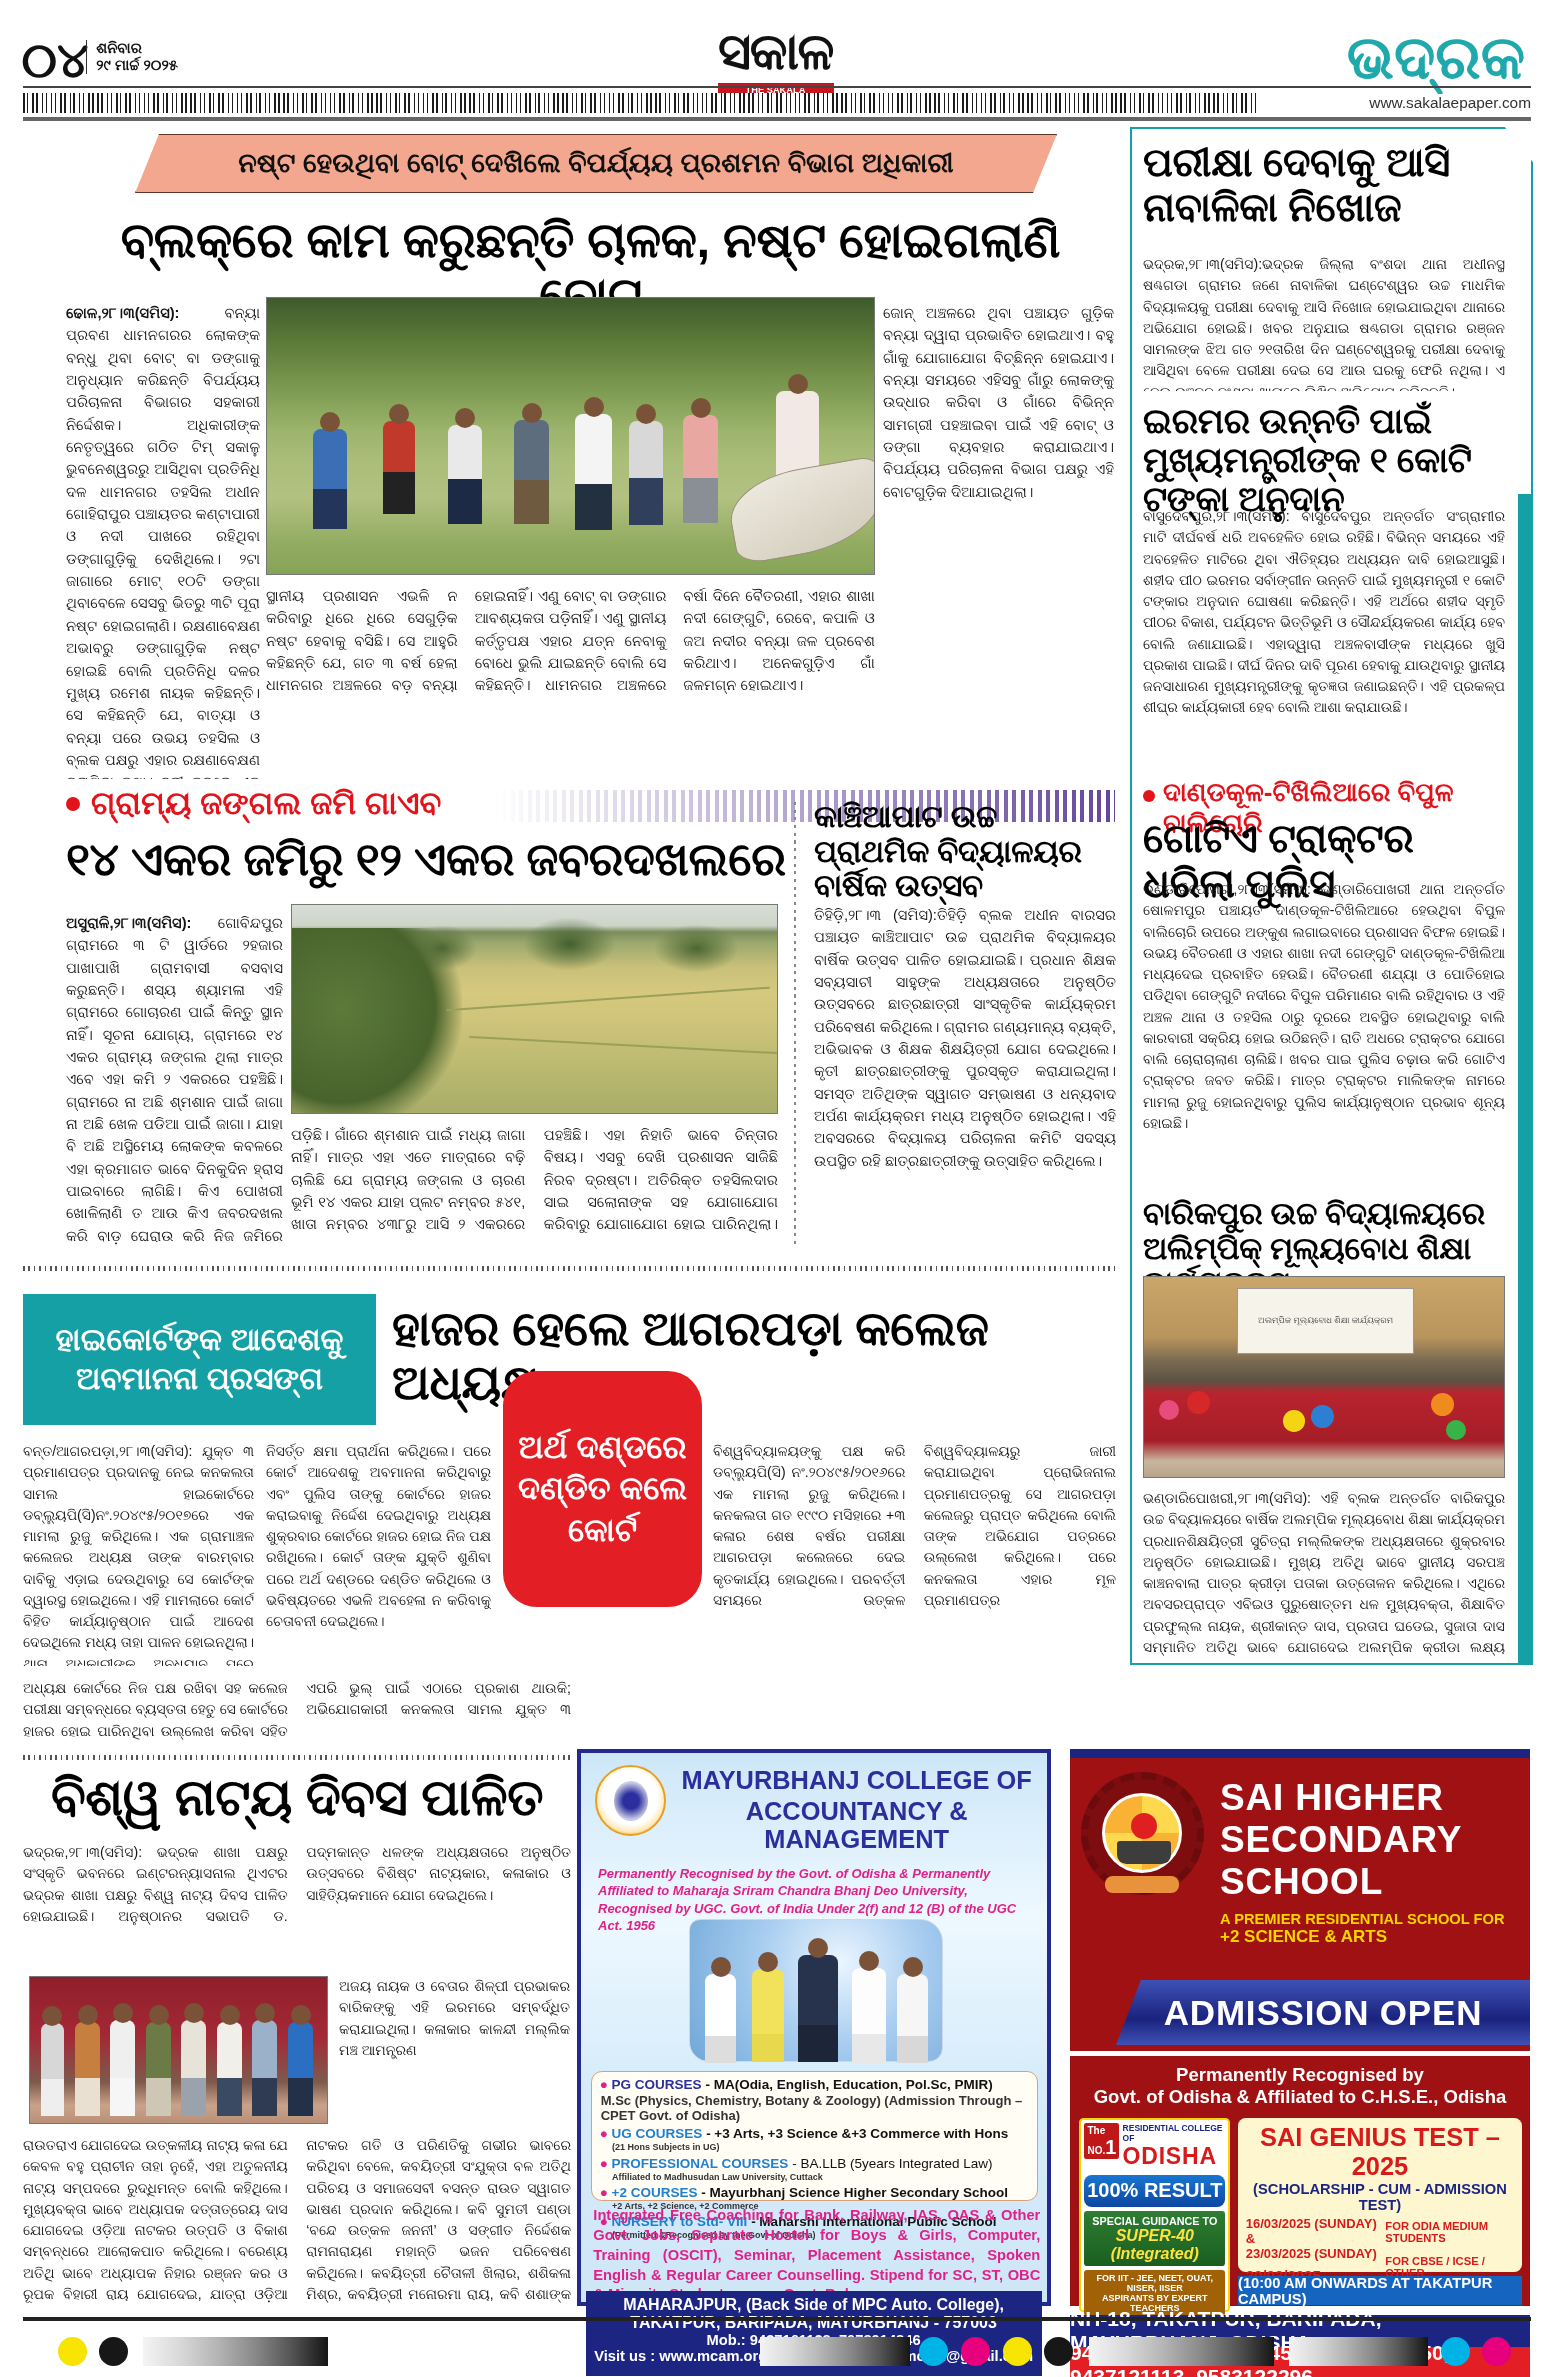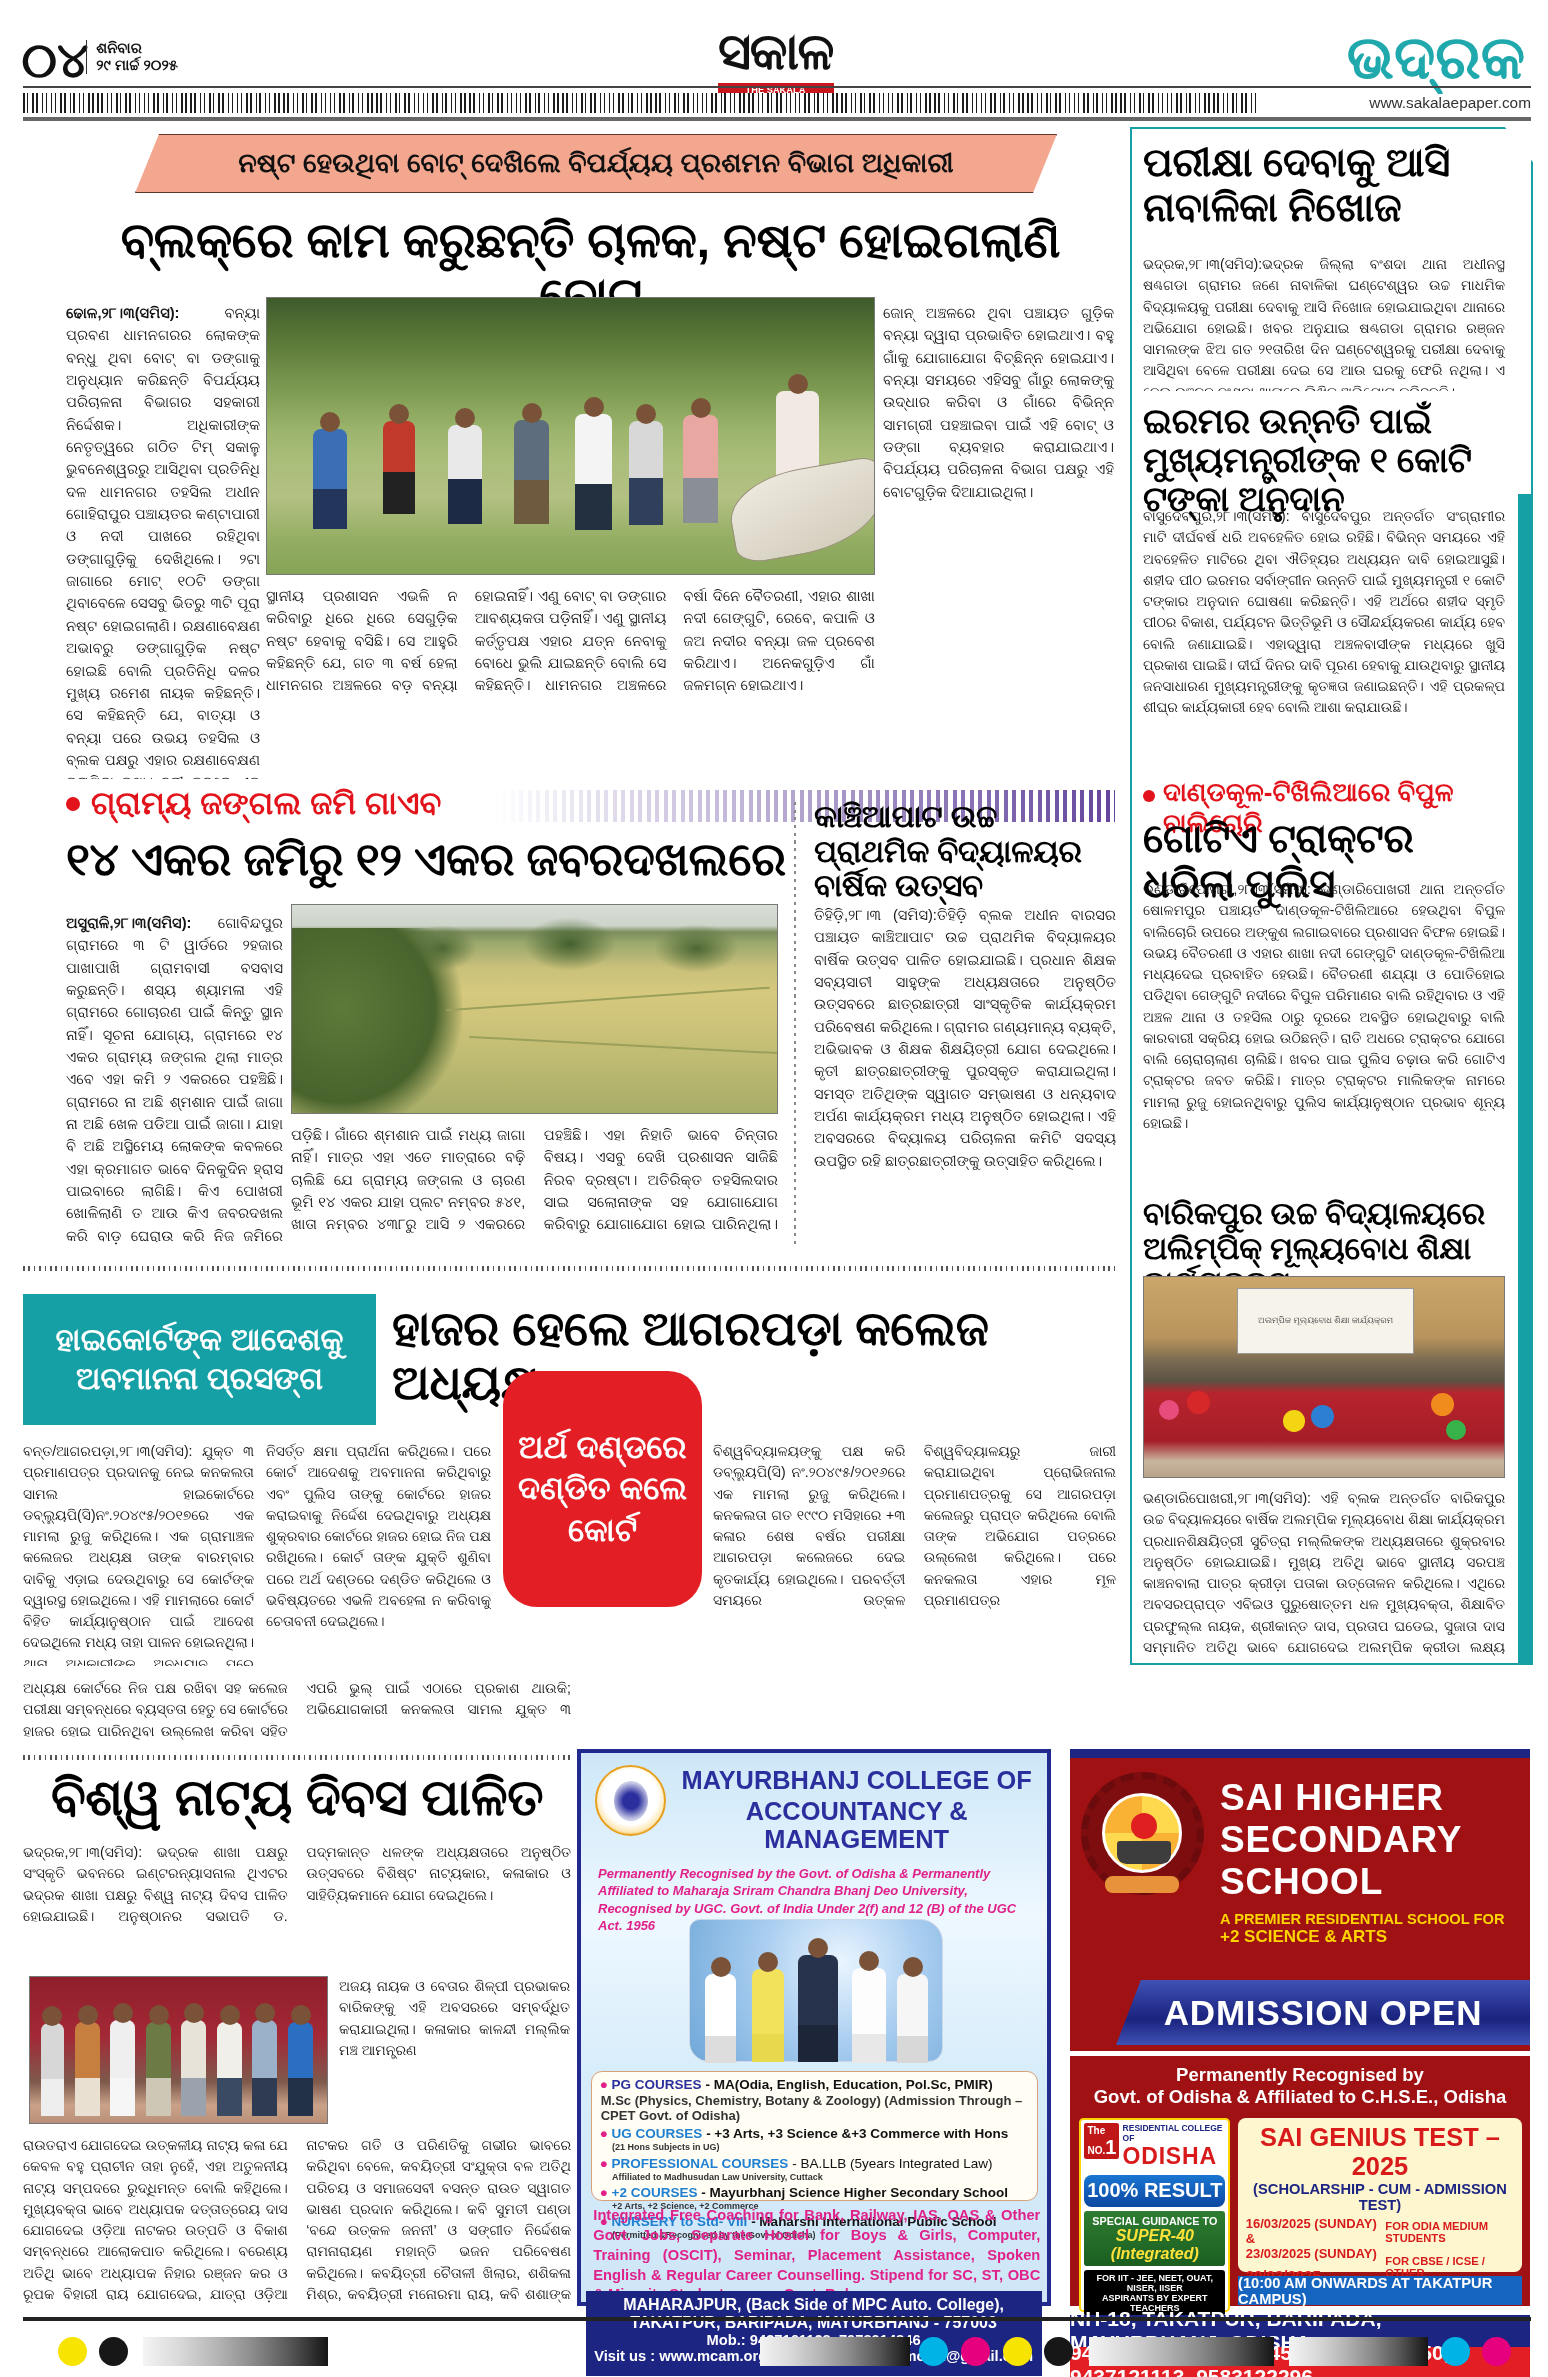--- a/index.html
+++ b/index.html
@@ -152,21 +152,21 @@
   <div class="abs photo" style="left:29px;top:1976px;width:299px;height:148px;background:linear-gradient(180deg,#8f1f2b 0%,#a32835 40%,#7e5a4c 72%,#caa28a 88%,#b98f77 100%);">
     <div class="person" style="left:10.8px;top:46px;width:23px;height:93px;background:linear-gradient(#d7d7d7 60%,#eee 60%);"></div>
     <div class="person" style="left:45px;top:45px;width:25px;height:94px;background:linear-gradient(#c77f3f 60%,#e9e0d2 60%);"></div>
     <div class="person" style="left:80px;top:43px;width:25px;height:96px;background:linear-gradient(#efefef 60%,#f6f6f6 60%);"></div>
     <div class="person" style="left:116px;top:45px;width:25px;height:94px;background:linear-gradient(#6c7b45 60%,#cfc7b5 60%);"></div>
     <div class="person" style="left:151px;top:43px;width:25px;height:96px;background:linear-gradient(#e7e3d8 60%,#9aa2ad 60%);"></div>
     <div class="person" style="left:187px;top:45px;width:25px;height:94px;background:linear-gradient(#f0efe9 60%,#3a4a63 60%);"></div>
     <div class="person" style="left:222px;top:43px;width:25px;height:96px;background:linear-gradient(#9bb0c9 60%,#2e3b52 60%);"></div>
     <div class="person" style="left:258px;top:45px;width:25px;height:94px;background:linear-gradient(#2a6fc2 60%,#223148 60%);"></div>
   </div>
-  <div class="abs body-txt" style="left:339px;top:1976px;width:231px;height:148px;font-size:14px;">ଅଜୟ ନାୟକ ଓ ବେତାର ଶିଳ୍ପୀ ପ୍ରଭାକର ବାରିକଙ୍କୁ ଏହି ଅବସରରେ ସମ୍ବର୍ଦ୍ଧିତ କରାଯାଇଥିଲା। କଳାକାର କାଳନ୍ଦୀ ମଲ୍ଲିକ ମଞ୍ଚ ଆମନ୍ତ୍ରଣ</div>
+  <div class="abs body-txt" style="left:339px;top:1976px;width:231px;height:148px;font-size:14px;">ଅଜୟ ନାୟକ ଓ ବେତାର ଶିଳ୍ପୀ ପ୍ରଭାକର ବାରିକଙ୍କୁ ଏହି ଇରମରେ ସମ୍ବର୍ଦ୍ଧିତ କରାଯାଇଥିଲା। କଳାକାର କାଳନ୍ଦୀ ମଲ୍ଲିକ ମଞ୍ଚ ଆମନ୍ତ୍ରଣ</div>
   <div class="abs body-txt cols2" style="left:23px;top:2135px;width:548px;height:171px;font-size:14px;">
     <span>ରାଉତରାଏ ଯୋଗଦେଇ ଉତ୍କଳୀୟ ନାଟ୍ୟ କଳା ଯେ କେବଳ ବହୁ ପ୍ରାଚୀନ ତାହା ନୁହେଁ, ଏହା ଅତୁଳନୀୟ ନାଟ୍ୟ ସମ୍ପଦରେ ରୁଦ୍ଧିମନ୍ତ ବୋଲି କହିଥିଲେ। ମୁଖ୍ୟବକ୍ତା ଭାବେ ଅଧ୍ୟାପକ ଦତ୍ତାତ୍ରେୟ ଦାସ ଯୋଗଦେଇ ଓଡ଼ିଆ ନାଟକର ଉତ୍ପତି ଓ ବିକାଶ ସମ୍ବନ୍ଧରେ ଆଲୋକପାତ କରିଥିଲେ। ବରେଣ୍ୟ ଅତିଥି ଭାବେ ଅଧ୍ୟାପକ ନିହାର ରଞ୍ଜନ କର ଓ ରୂପକ ବିହାରୀ ରାୟ ଯୋଗଦେଇ, ଯାତ୍ରା ଓଡ଼ିଆ ନାଟକର ଗତି ଓ ପରିଣତିକୁ ଗଭୀର ଭାବରେ</span> <span>କରିଥିବା ବେଳେ, କବୟିତ୍ରୀ ସଂଯୁକ୍ତା ବଳ ଅତିଥି ପରିଚୟ ଓ ସମାଜସେବୀ ବସନ୍ତ ରାଉତ ସ୍ୱାଗତ ଭାଷଣ ପ୍ରଦାନ କରିଥିଲେ। କବି ସୁମତୀ ପଣ୍ଡା ‘ବନ୍ଦେ ଉତ୍କଳ ଜନନୀ’ ଓ ସଙ୍ଗୀତ ନିର୍ଦ୍ଦେଶକ ରାମନାରାୟଣ ମହାନ୍ତି ଭଜନ ପରିବେଷଣ କରିଥିଲେ। କବୟିତ୍ରୀ ଚୈତାଳୀ ଖିଲାର, ଶଶିକଳା ମିଶ୍ର, କବୟିତ୍ରୀ ମନୋରମା ରାୟ, କବି ଶଶାଙ୍କ ଶେଖର ପଣ୍ଡା ପ୍ରମୁଖ ଉତ୍ସବ ପରିଚାଳନା କରିଥିବା ବେଳେ, ବିଶ୍ୱମ୍ବର ପଣ୍ଡା ଧନ୍ୟବାଦ ଅର୍ପଣ କରିଥିଲେ।</span>
   </div>
 
   <div class="abs mcam" style="left:577px;top:1749px;width:474px;height:557px;">
     <div class="abs" style="left:14px;top:12.3px;width:71px;height:71px;border-radius:50%;background:radial-gradient(circle at 50% 45%,#fff 55%,#fde9b8 70%,#f3b33c 78%,#fff 82%);border:2.3px solid #e8a020;">
       <div class="abs" style="left:17px;top:14px;width:34px;height:40px;background:radial-gradient(circle,#2b2f9e 30%,rgba(43,47,158,.25) 70%);border-radius:50%;"></div>
     </div>
     <div class="mcamTitle" style="margin:14px 7.7px 0 93px;font-size:25.4px;">MAYURBHANJ COLLEGE OF</div>
     <div class="mcamTitle" style="margin:3.1px 7.7px 0 93px;font-size:25.4px;">ACCOUNTANCY &amp; MANAGEMENT</div>
@@ -224,21 +224,21 @@
         <div style="margin-left:3.1px;">
           <div style="color:#1d2583;font-weight:700;font-size:8.5px;">RESIDENTIAL COLLEGE OF</div>
           <div style="color:#d81a1a;font-weight:800;font-size:23px;letter-spacing:0.8px;">ODISHA</div>
         </div>
       </div>
       <div style="margin-top:4.6px;background:linear-gradient(180deg,#1976d2,#0d47a1);border-radius:7.7px;color:#fff;font-weight:800;font-size:20px;text-align:center;padding:4.6px 0;">100% RESULT</div>
       <div style="margin-top:4.6px;background:linear-gradient(180deg,#2e7d32,#1b5e20);border-radius:3.1px;text-align:center;padding:3.1px 1.5px;">
         <div style="color:#fff;font-weight:700;font-size:10.8px;">SPECIAL GUIDANCE TO</div>
         <div style="color:#ffe23c;font-weight:800;font-style:italic;font-size:16px;">SUPER-40 (Integrated)</div>
       </div>
-      <div style="margin-top:4.6px;background:#000000;border-radius:3.1px;text-align:center;padding:3.1px 1.5px;">
+      <div style="margin-top:4.6px;background:#a16207;border-radius:3.1px;text-align:center;padding:3.1px 1.5px;">
         <div style="color:#fff;font-weight:700;font-size:9px;">FOR IIT - JEE, NEET, OUAT, NISER, IISER</div>
         <div style="color:#fff;font-weight:700;font-size:9px;">ASPIRANTS BY EXPERT TEACHERS</div>
       </div>
     </div>
     <div class="abs cream" style="left:168px;top:369px;width:284px;height:154px;padding:4.6px 7.7px;">
       <div style="color:#d81a1a;font-weight:800;font-size:25.4px;text-align:center;">SAI GENIUS TEST – 2025</div>
       <div style="color:#1d2583;font-weight:800;font-size:14.7px;text-align:center;">(SCHOLARSHIP - CUM - ADMISSION TEST)</div>
       <div style="display:flex;margin-top:3.1px;">
         <div style="width:52%;">
           <div style="color:#d81a1a;font-weight:800;font-size:13px;">16/03/2025 (SUNDAY) &amp;</div>

